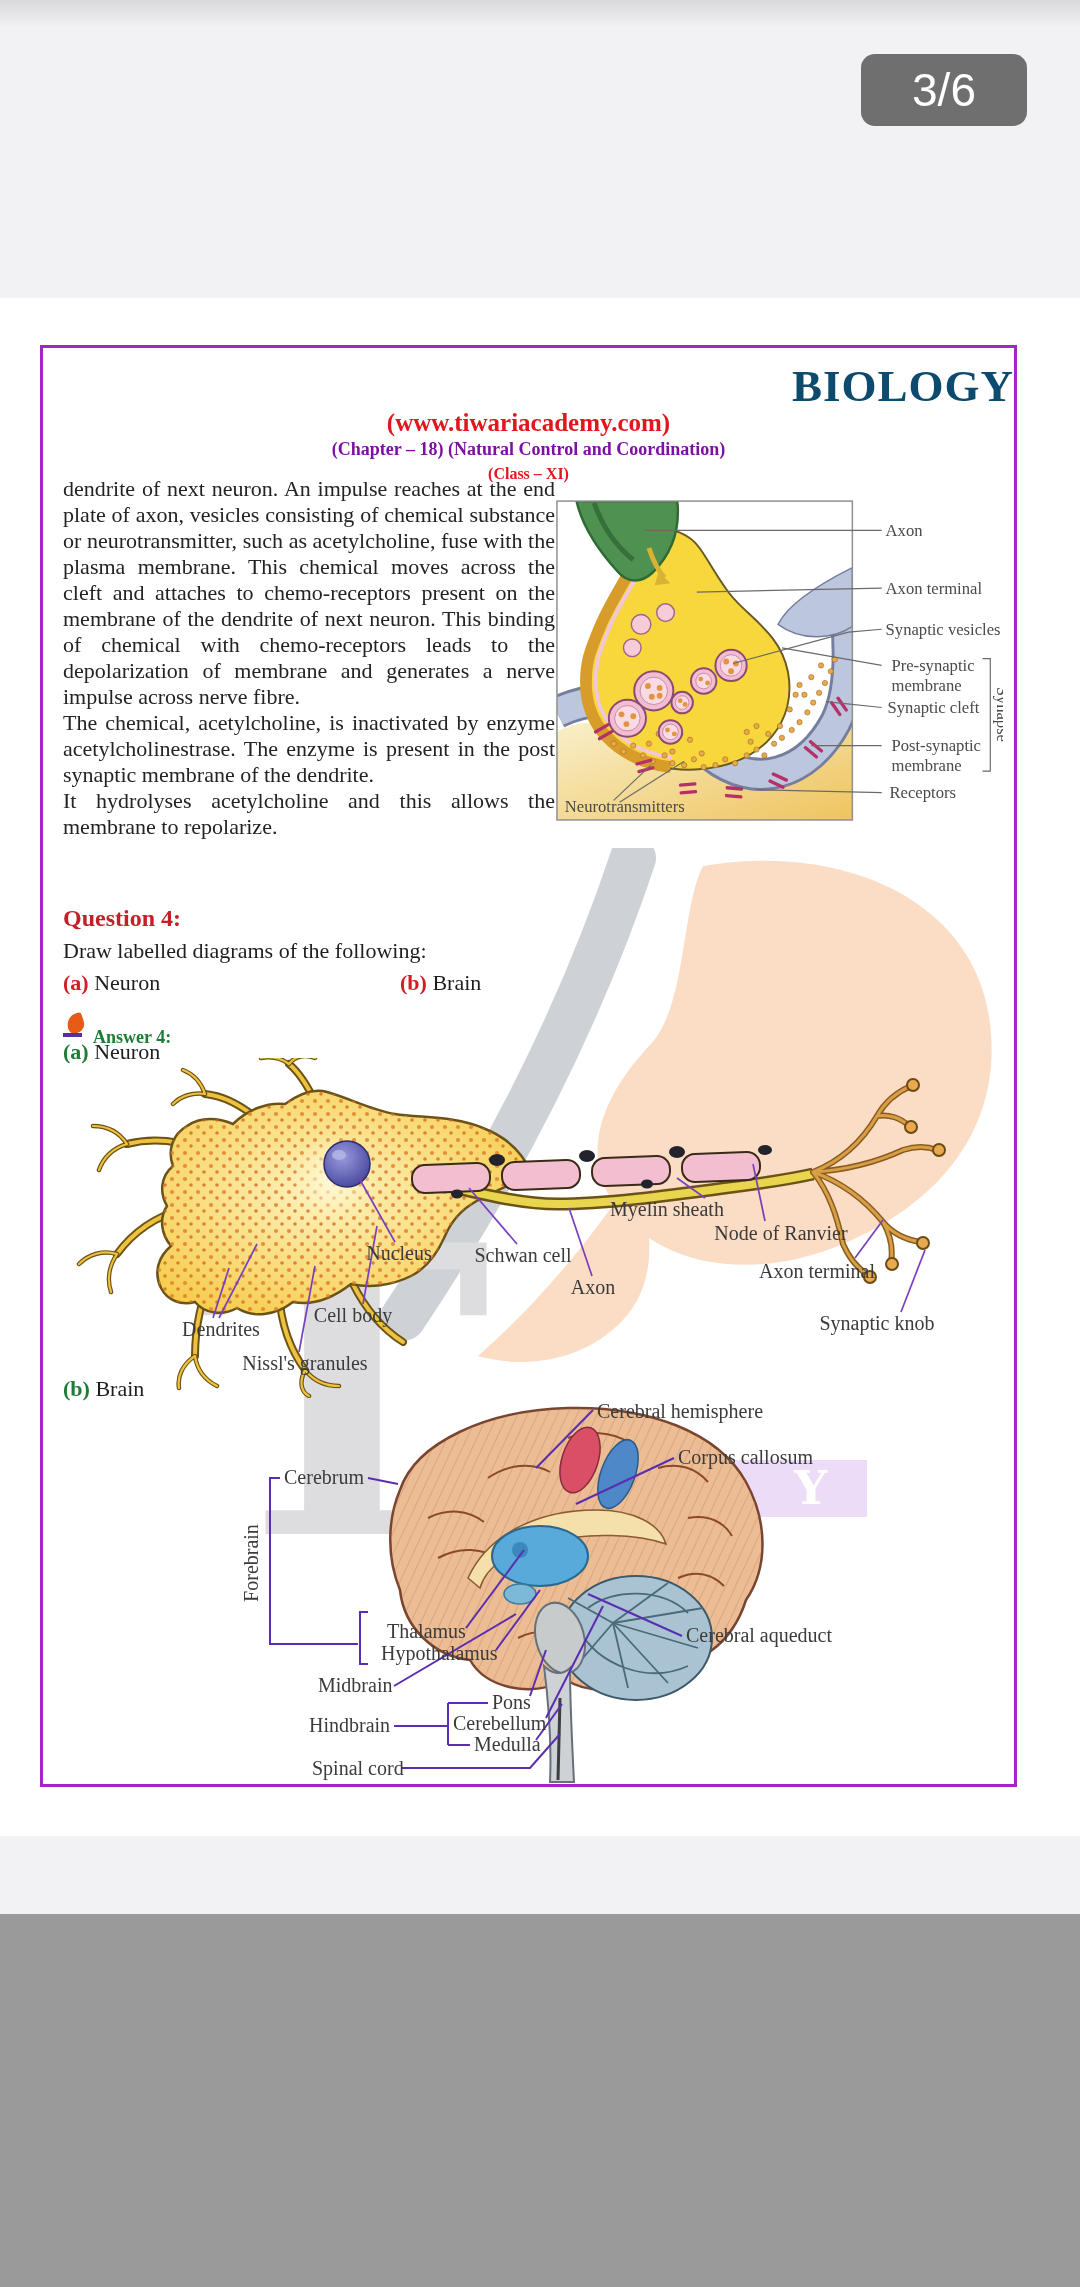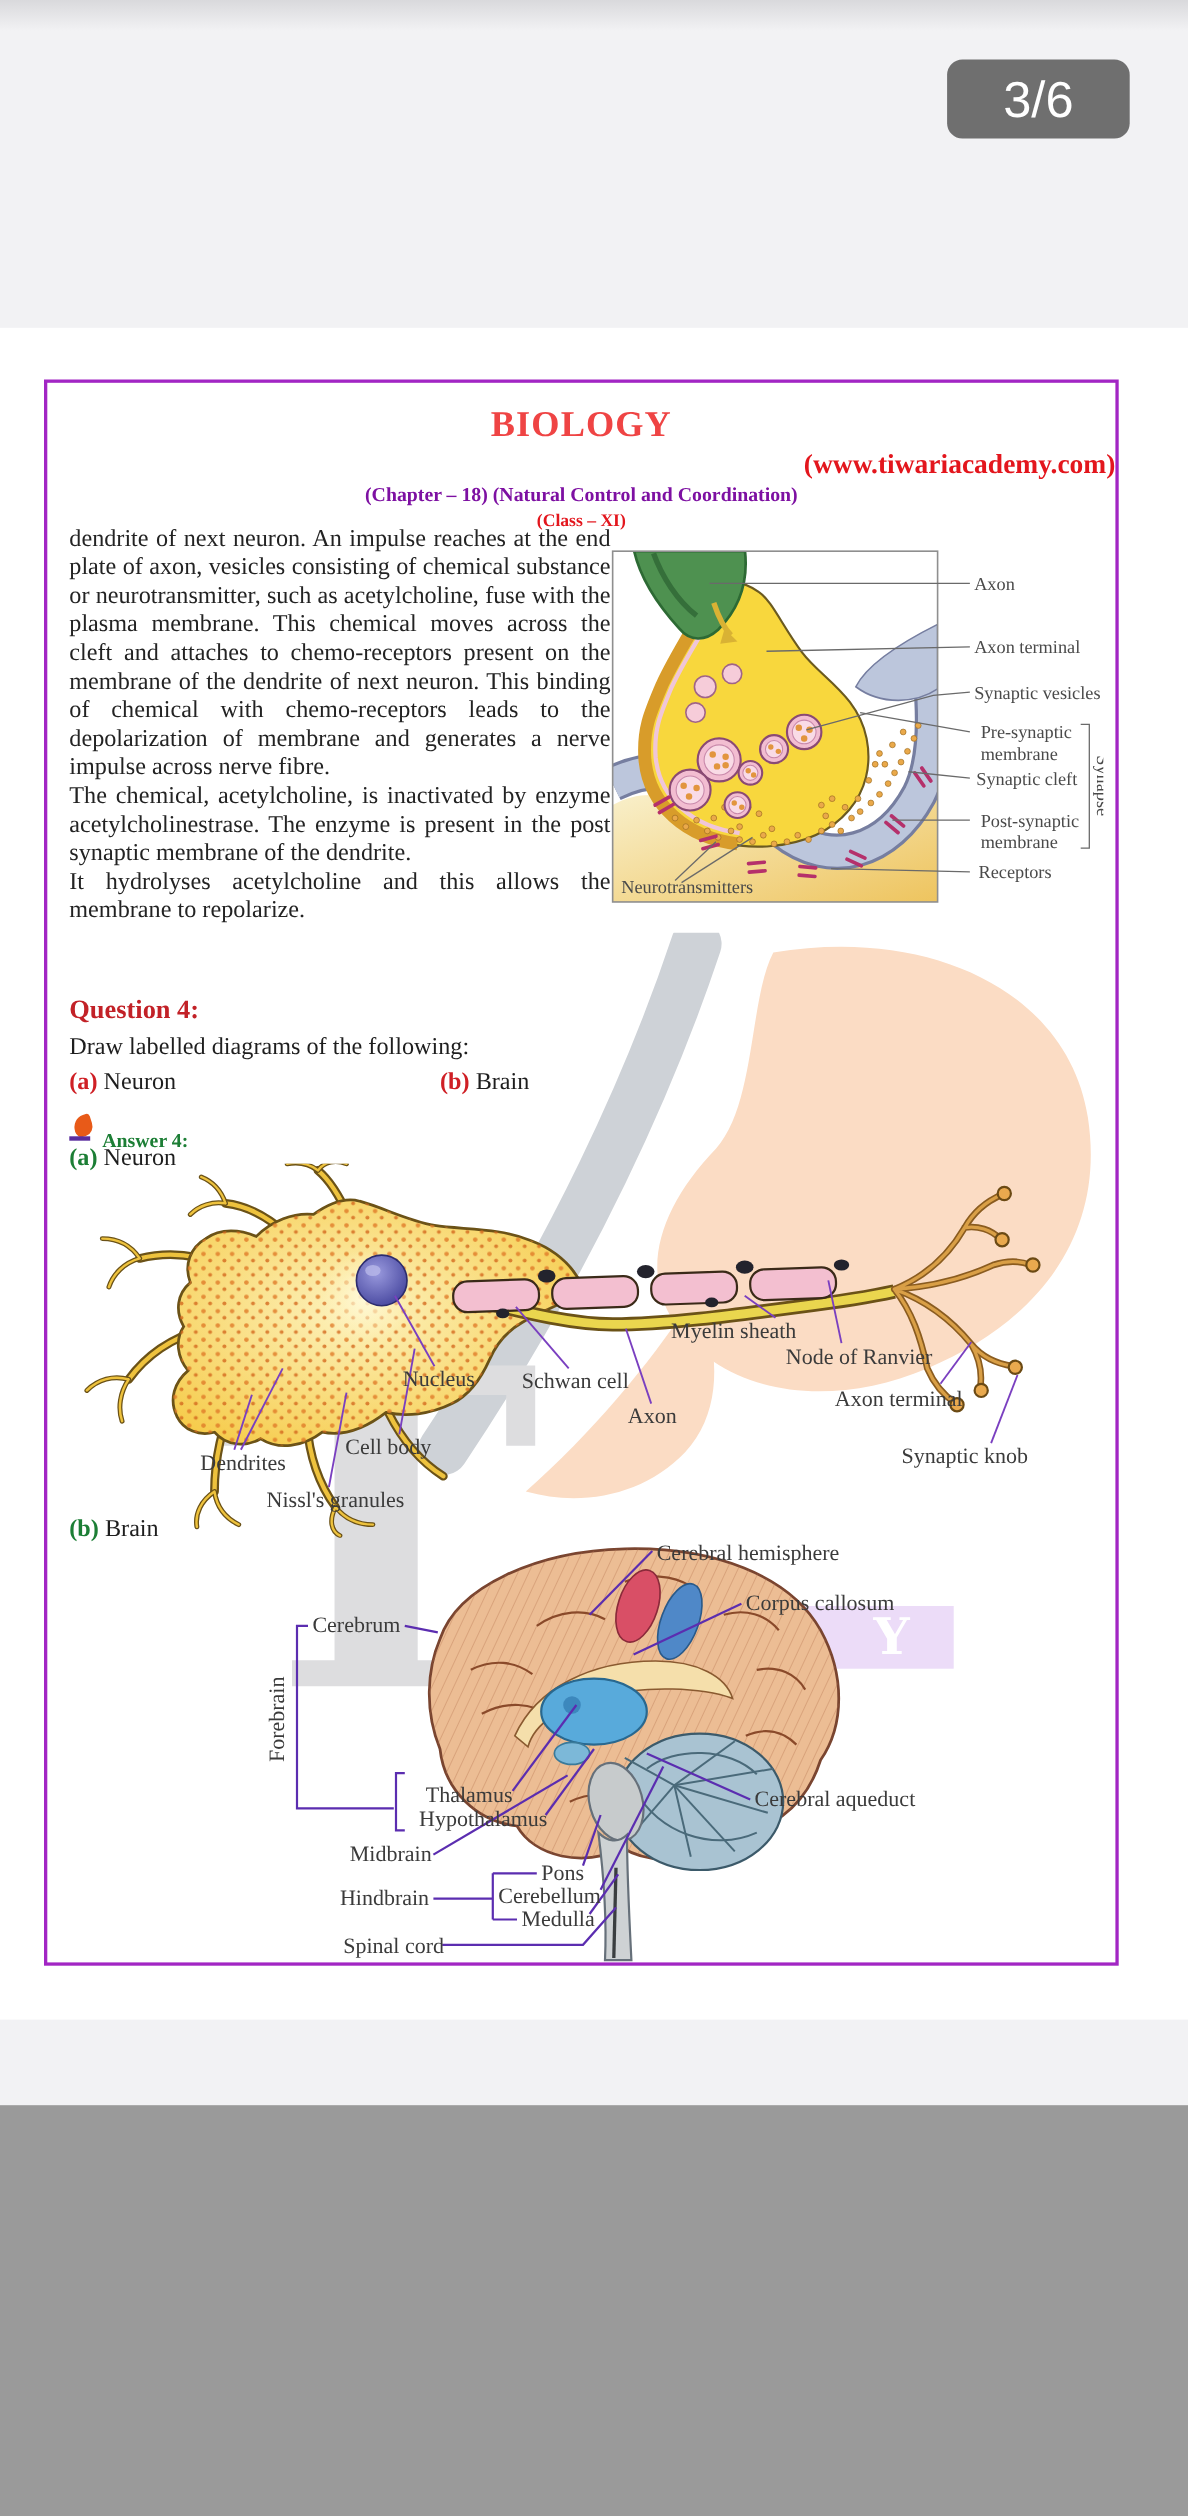--- a/index.html
+++ b/index.html
@@ -18,22 +18,22 @@
   .wm{position:absolute;z-index:0;pointer-events:none;}
   .wm-t{left:150px;top:845px;font-family:"DejaVu Serif",serif;font-weight:bold;font-size:400px;
         line-height:1;color:#dddddf;}
   .wm-word{left:348px;top:948px;font-family:"DejaVu Serif",serif;font-weight:bold;font-size:128px;
         line-height:1;color:#dac3f4;letter-spacing:6px;}
   .wm-band{left:392px;top:1112px;width:432px;height:57px;background:#ecdcf8;
         font-family:"DejaVu Serif",serif;font-weight:bold;font-size:46px;line-height:57px;
         color:#ffffff;letter-spacing:30px;text-align:right;padding-right:10px;box-sizing:border-box;}
   
   .hdr{position:absolute;left:0;top:0;width:100%;text-align:center;}
-  .hdr-title{margin-top:14px;font-size:33px;font-weight:bold;color:#ef4444;letter-spacing:1px;line-height:48px;}
-  .hdr-site{font-size:25px;font-weight:bold;color:#e3161d;line-height:26px;text-align:right;}
+  .hdr-title{margin-top:14px;font-size:45px;font-weight:bold;color:#0c4a6e;letter-spacing:1px;line-height:48px;text-align:right;}
+  .hdr-site{font-size:25px;font-weight:bold;color:#e3161d;line-height:26px;}
   .hdr-chapter{font-size:18px;font-weight:bold;color:#7d10a2;line-height:26px;}
   .hdr-class{font-size:16px;font-weight:bold;color:#e3161d;line-height:24px;}
   
   .ans-c{position:absolute;left:20px;top:128px;width:948px;font-size:22px;line-height:26px;color:#232323;}
   .line1{text-align:justify;text-align-last:justify;}
   .c-row{display:flex;margin-top:0;align-items:center;}
   .c-txt{width:492px;text-align:justify;}
   .c-fig{flex:1;margin-top:12px;position:relative;}
   .g{color:#1c7e35;font-weight:bold;}
   .r{color:#cf1f25;font-weight:bold;}

